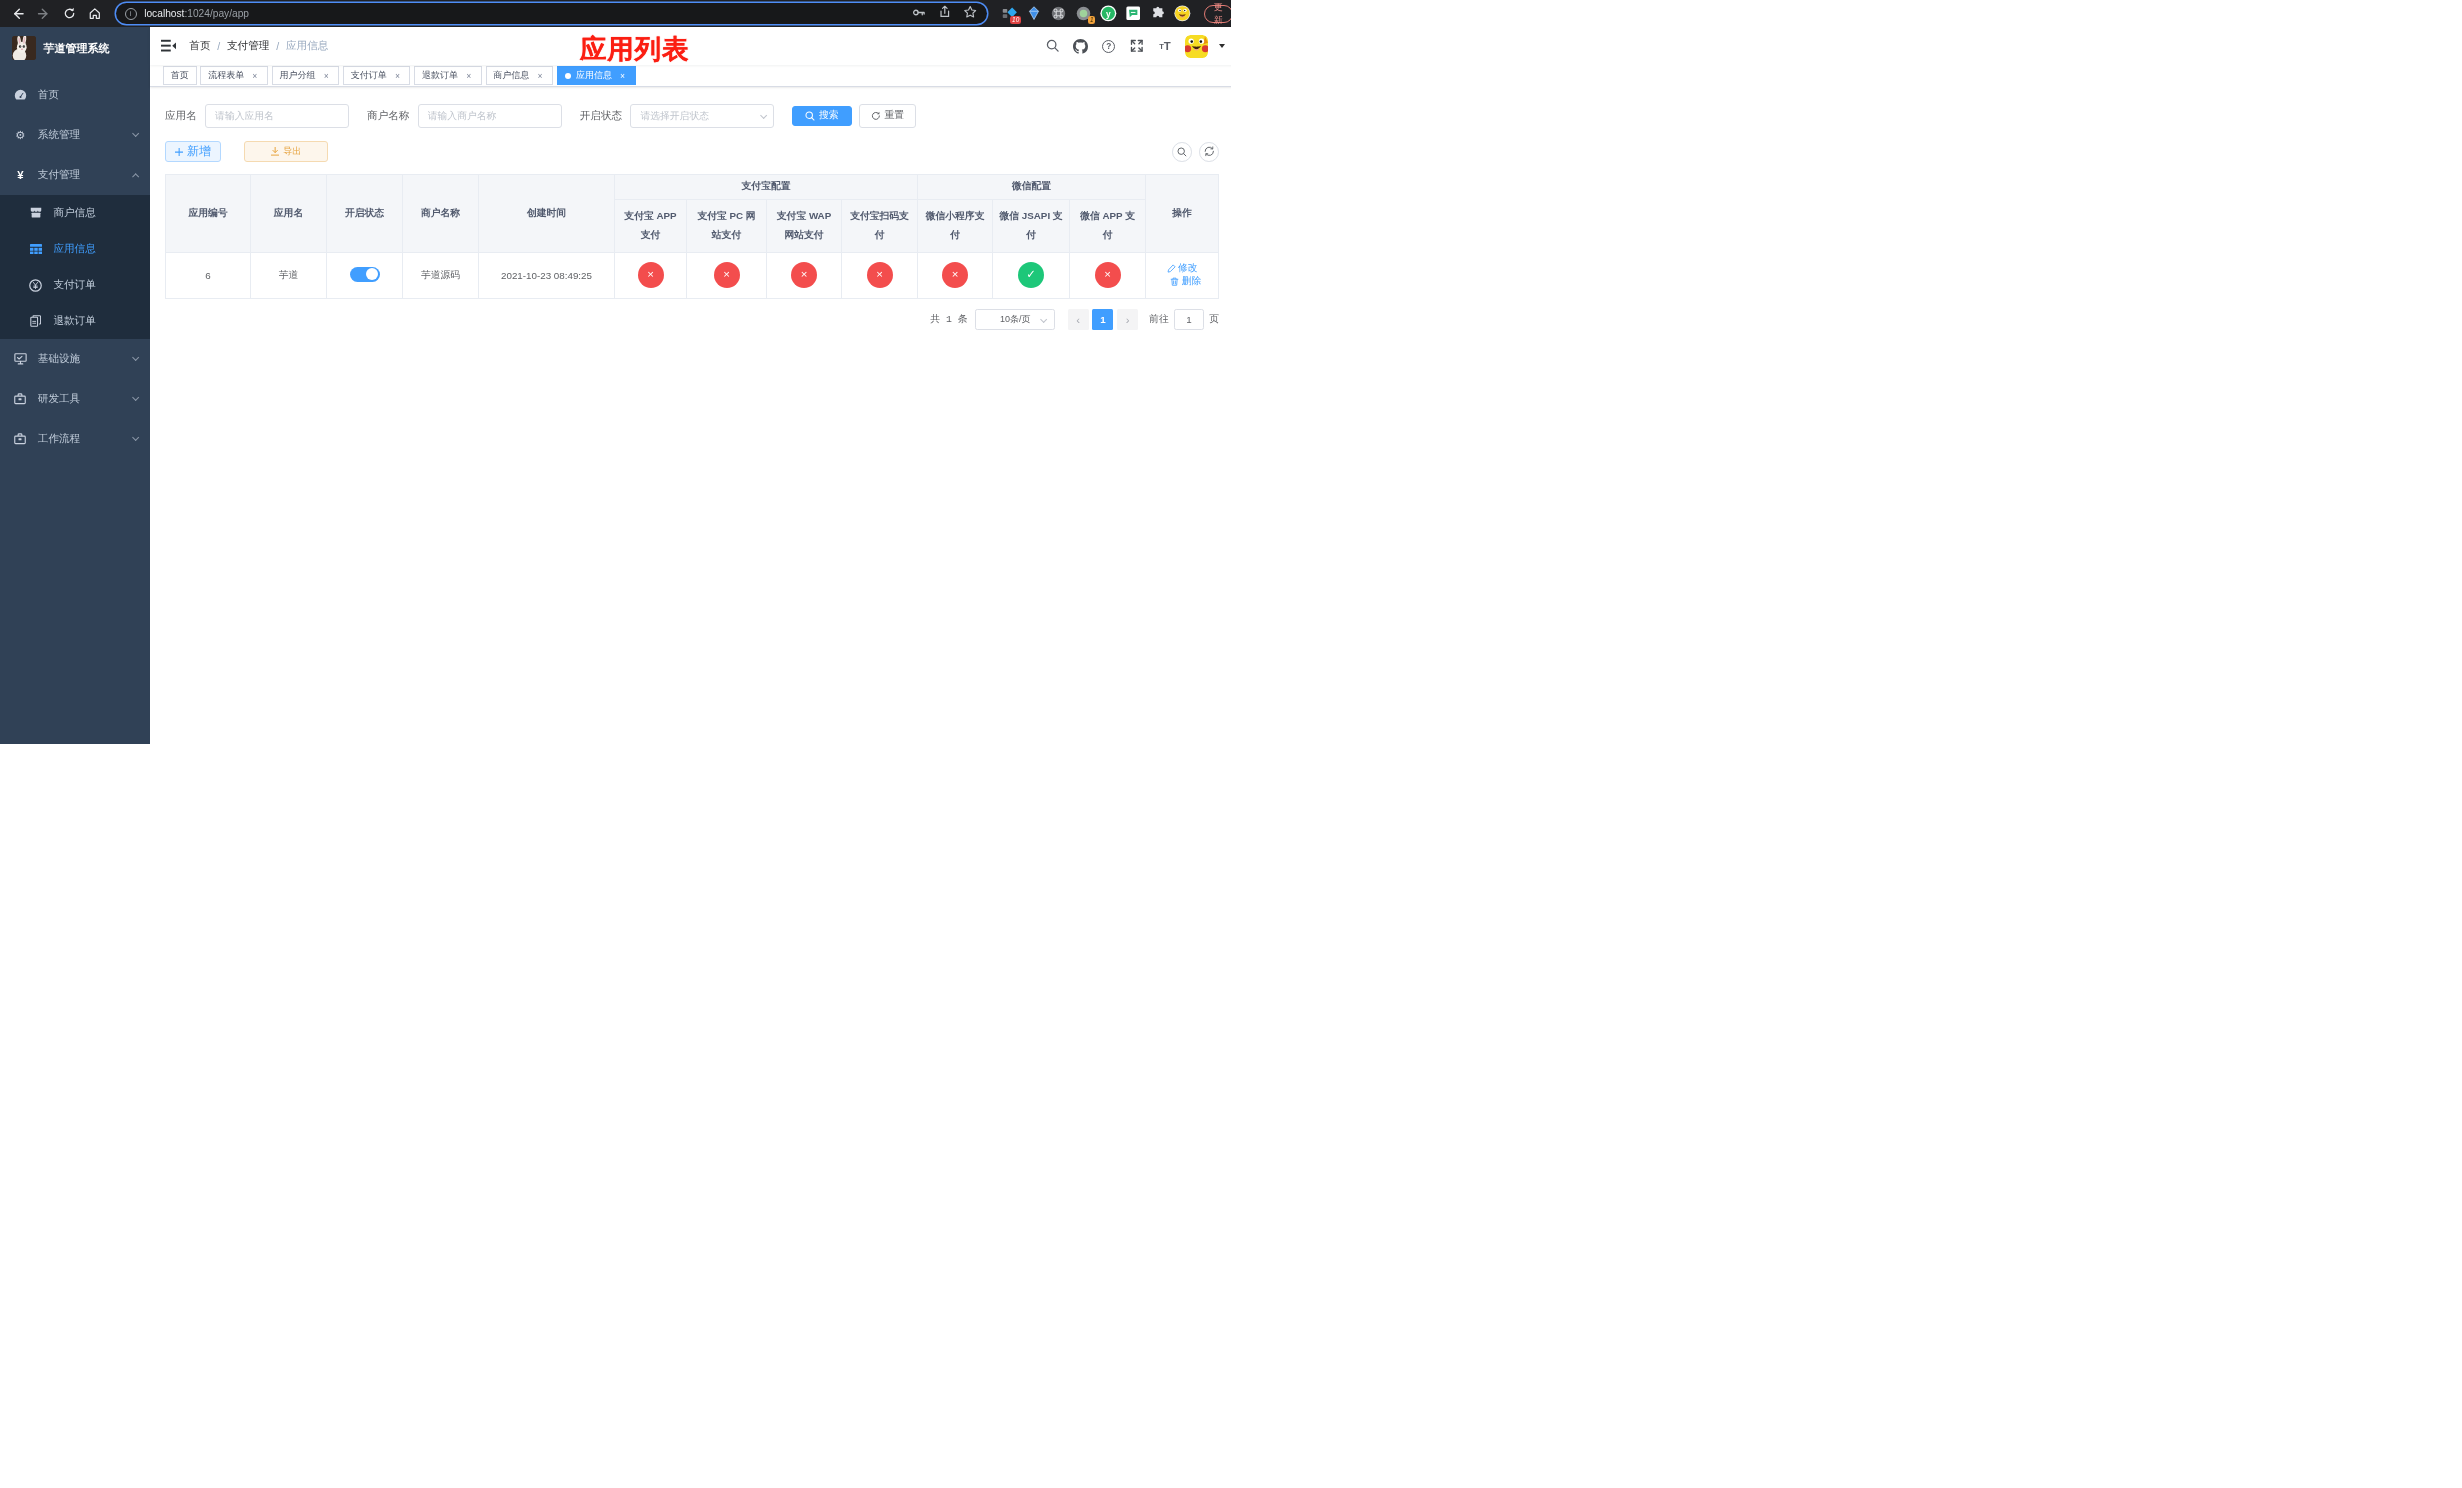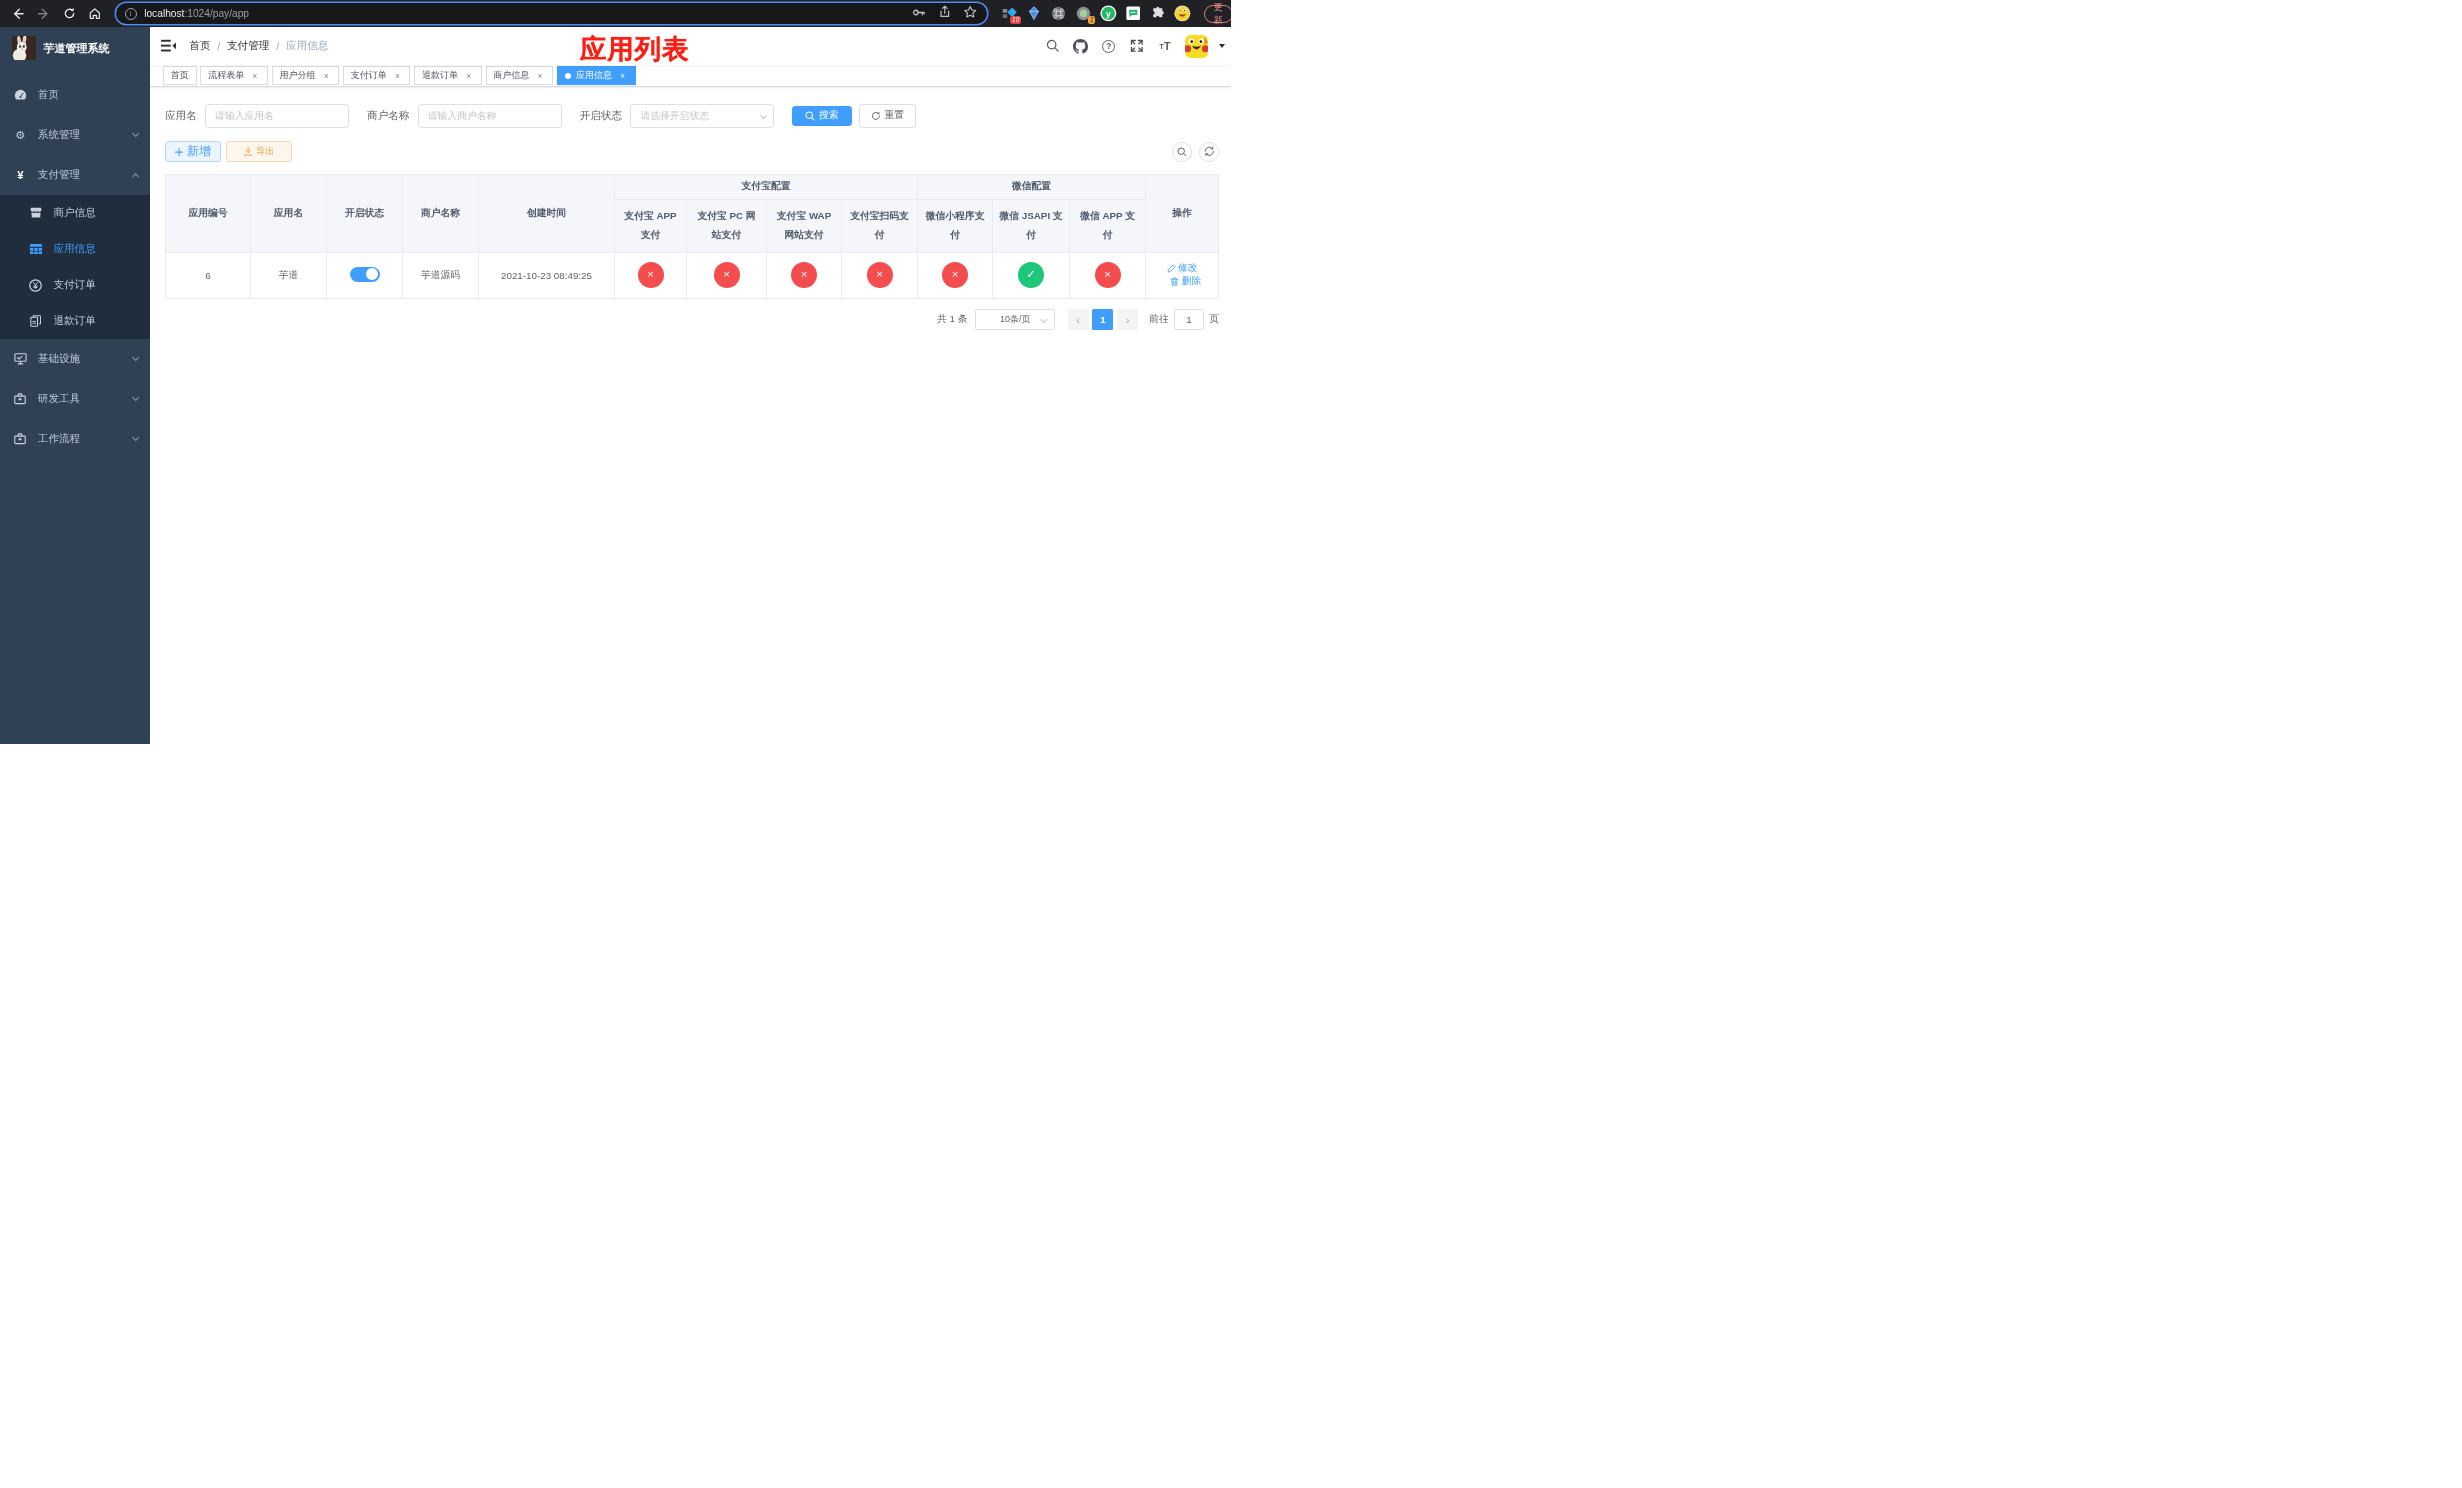--- a/index.html
+++ b/index.html
@@ -82,21 +82,21 @@
   .sf-input::placeholder { color:#bfc4cc; }
   .sf-group { display:flex; align-items:center; margin-right:18px; }
   .sf-select { position:relative; width:144px; }
   .sf-select .sf-input { width:100%; padding-right:21px; }
   .sel-chev { position:absolute; right:8.3px; top:9px; width:5.3px; height:5.3px; border-right:1px solid #c0c4cc; border-bottom:1px solid #c0c4cc; transform:rotate(45deg); pointer-events:none; }
   .btn { display:inline-flex; align-items:center; justify-content:center; gap:3.8px; border-radius:3px; font-size:9.8px; cursor:pointer; border:0.8px solid transparent; font-family:inherit; }
   .btn-primary { background:#409eff; border-color:#409eff; color:#fff; height:20px; padding:0 12px; }
   .btn-default { background:#fff; border-color:#dcdfe6; color:#606266; height:24px; padding:0 10.6px; margin-left:7.6px; }
   .toolbar { margin-top:13.6px; display:flex; align-items:center; }
   .btn-plain-primary { background:#ecf5ff; border-color:#b3d8ff; color:#409eff; height:21px; padding:0 9px; font-size:12px; }
-  .btn-plain-warning { background:#fdf6ec; border-color:#f5dab1; color:#e6a23c; height:21px; padding:0 17px; font-size:9px; margin-left:5px; }
+  .btn-plain-warning { background:#fdf6ec; border-color:#f5dab1; color:#e6a23c; height:21px; padding:0 26px; font-size:9px; margin-left:23px; }
   .toolbar-right { margin-left:auto; display:flex; gap:7.6px; }
   .circle-btn { width:19.7px; height:19.7px; border-radius:50%; border:0.8px solid #dbdfe6; background:#fff; display:flex; align-items:center; justify-content:center; color:#666; cursor:pointer; }
 
   
   table.grid { margin-top:11.4px; width:1051px; border-collapse:collapse; table-layout:fixed; }
   .grid th, .grid td { border:0.8px solid #e8ecf2; font-weight:normal; }
   .grid thead th { background:#f4f6f9; color:#515a6e; font-size:9.8px; font-weight:bold; }
   .grid .group-row th { height:25px; }
   .grid .sub-row th { height:53px; line-height:1.9; padding:0 6px; }
   .grid thead th[rowspan] { height:78px; }
@@ -106,21 +106,21 @@
   .status-circle.cross { background:#f34d4d; }
   .status-circle.check { background:#1dc779; }
   .switch { width:30px; height:15px; border-radius:7.6px; background:#409eff; position:relative; display:inline-block; cursor:pointer; }
   .switch .knob { position:absolute; top:1.5px; width:12px; height:12px; border-radius:50%; background:#fff; }
   .switch.on .knob { right:1.5px; }
   .op-link { color:#409eff; font-size:9.8px; display:inline-flex; align-items:center; gap:2.3px; cursor:pointer; text-decoration:none; }
   .op-link + .op-link { margin-left:7.6px; }
 
   
   .pagination { margin-top:10.6px; display:flex; align-items:center; justify-content:flex-end; gap:0; font-size:9.8px; color:#606266; }
-  .pg-total { margin-right:7.6px; }
+  .pg-total { margin-right:7.6px;font-family:Liberation Mono, monospace; }
   .pg-size { position:relative; width:80px; height:21px; border:0.8px solid #dcdfe6; border-radius:2.3px; display:flex; align-items:center; justify-content:center; font-size:9px; color:#606266; margin-right:10.6px; cursor:pointer; }
   .pg-size .sel-chev { top:6.8px; }
   .pg-btn { width:21px; height:21px; background:#f4f4f5; color:#a8abb2; border-radius:1.5px; display:flex; align-items:center; justify-content:center; font-size:11.4px; margin:0 1.9px; cursor:pointer; }
   .pg-page { width:21px; height:21px; background:#409eff; color:#fff; border-radius:1.5px; display:flex; align-items:center; justify-content:center; font-size:9.8px; font-weight:bold; margin:0 1.9px; cursor:pointer; }
   .pg-goto { margin-left:9px; display:flex; align-items:center; gap:5.3px; }
   .pg-goto input { width:30px; height:21px; border:0.8px solid #dcdfe6; border-radius:2.3px; text-align:center; font-size:9.8px; color:#606266; outline:none; font-family:inherit; }
 
   svg { flex:0 0 auto; }
 </style>
 </head>

